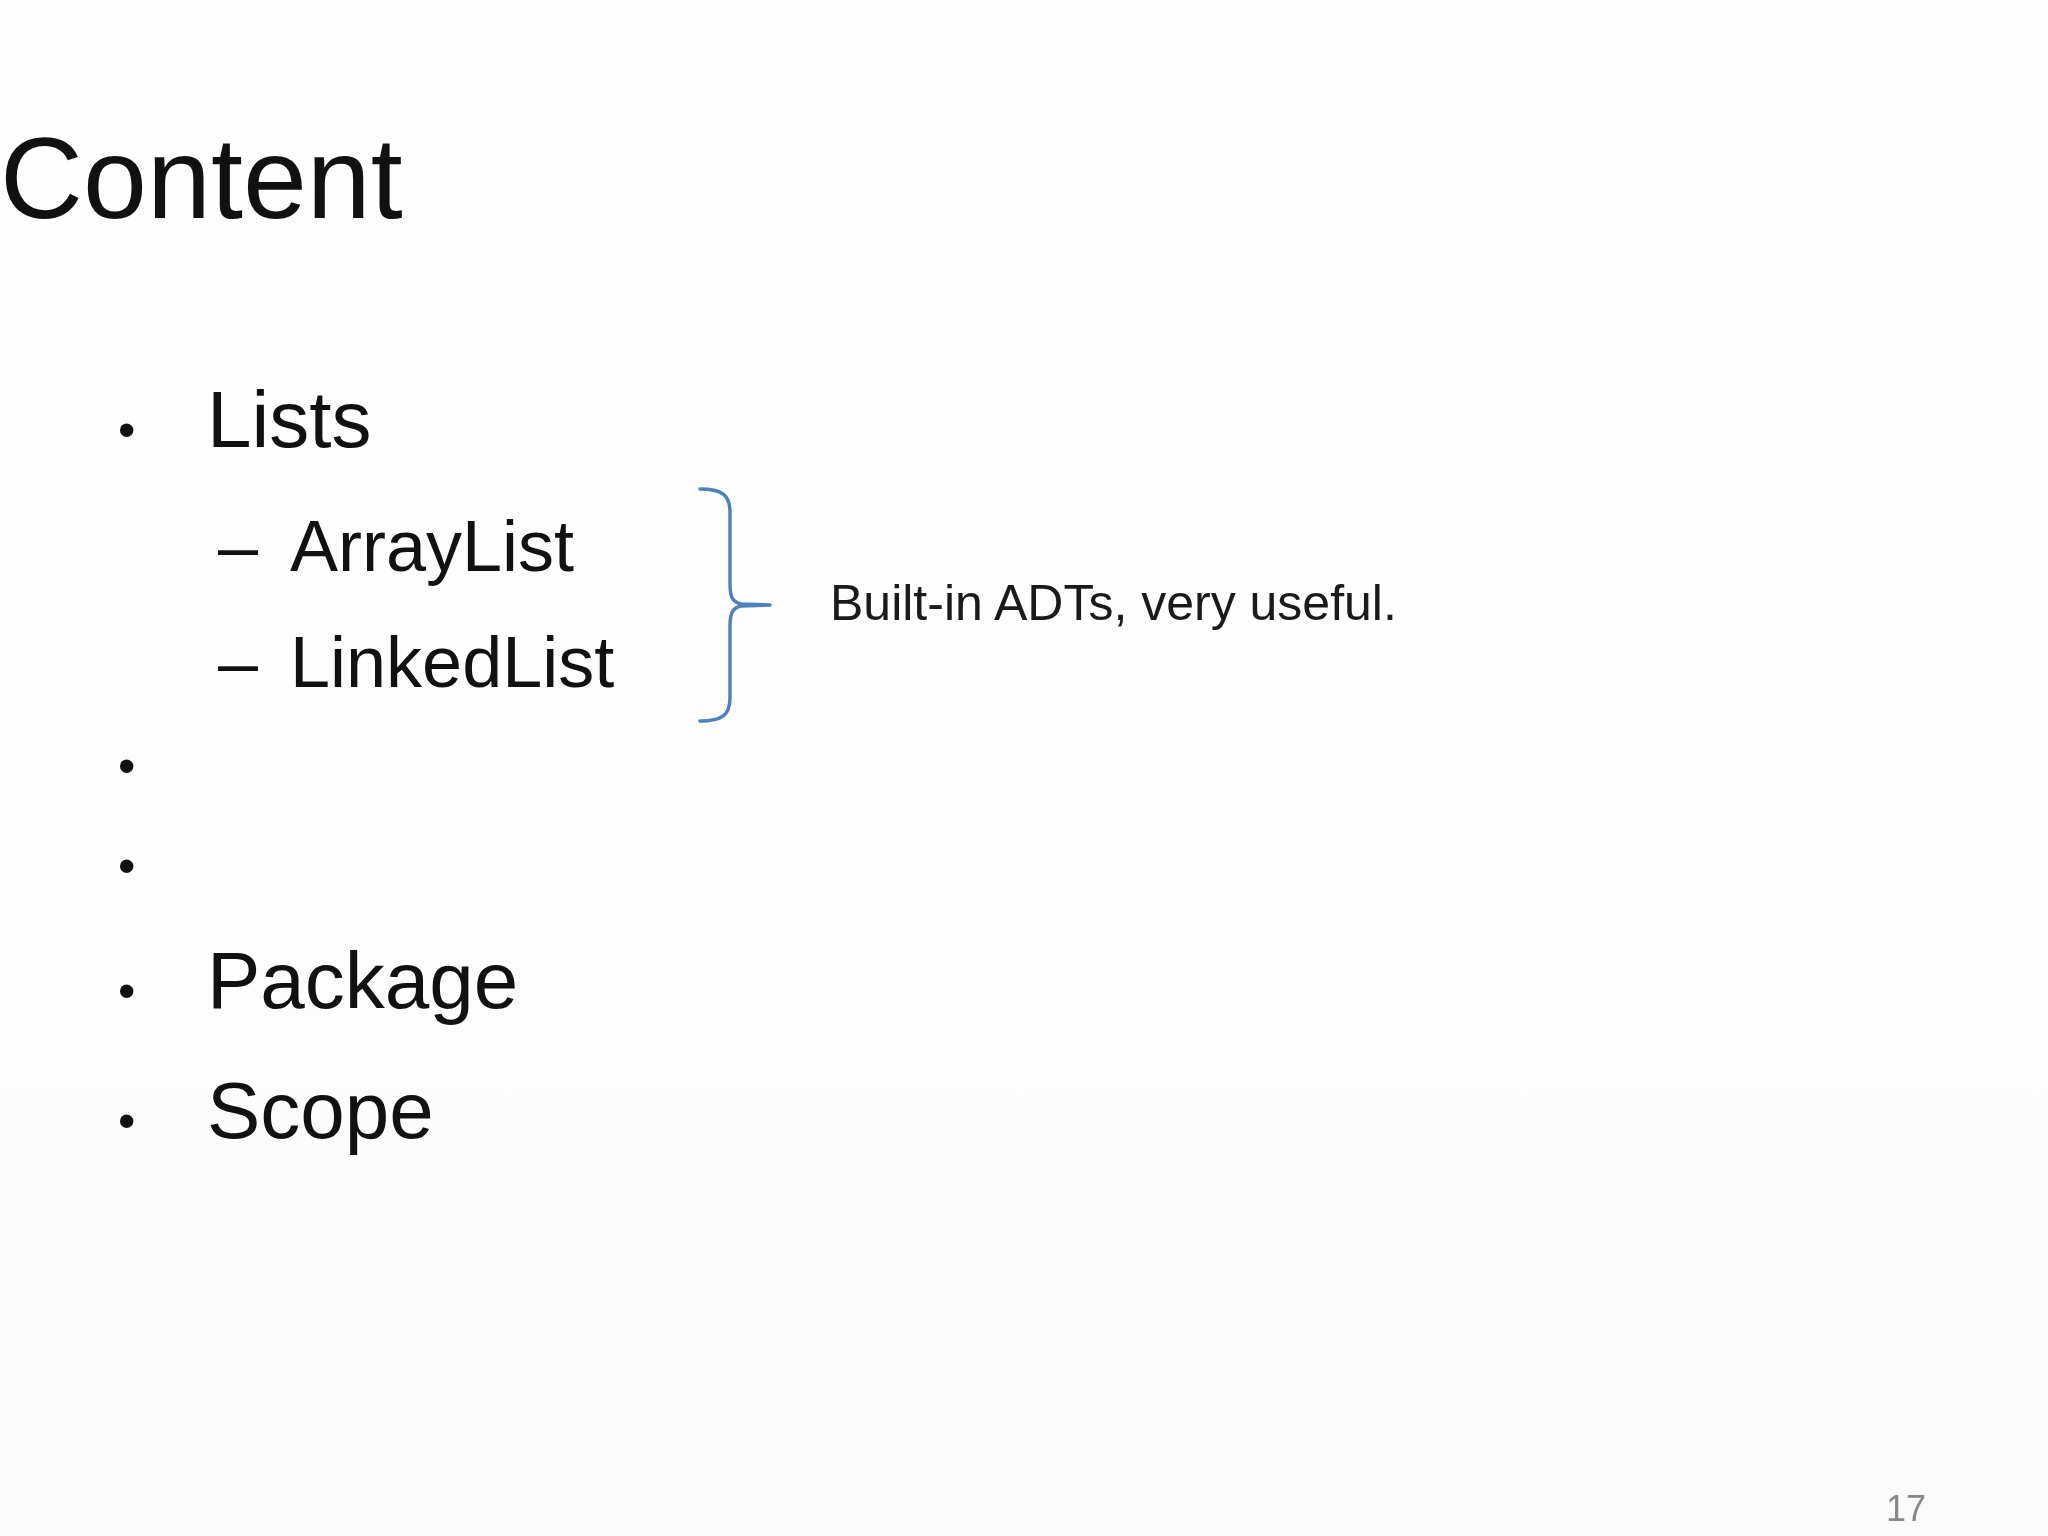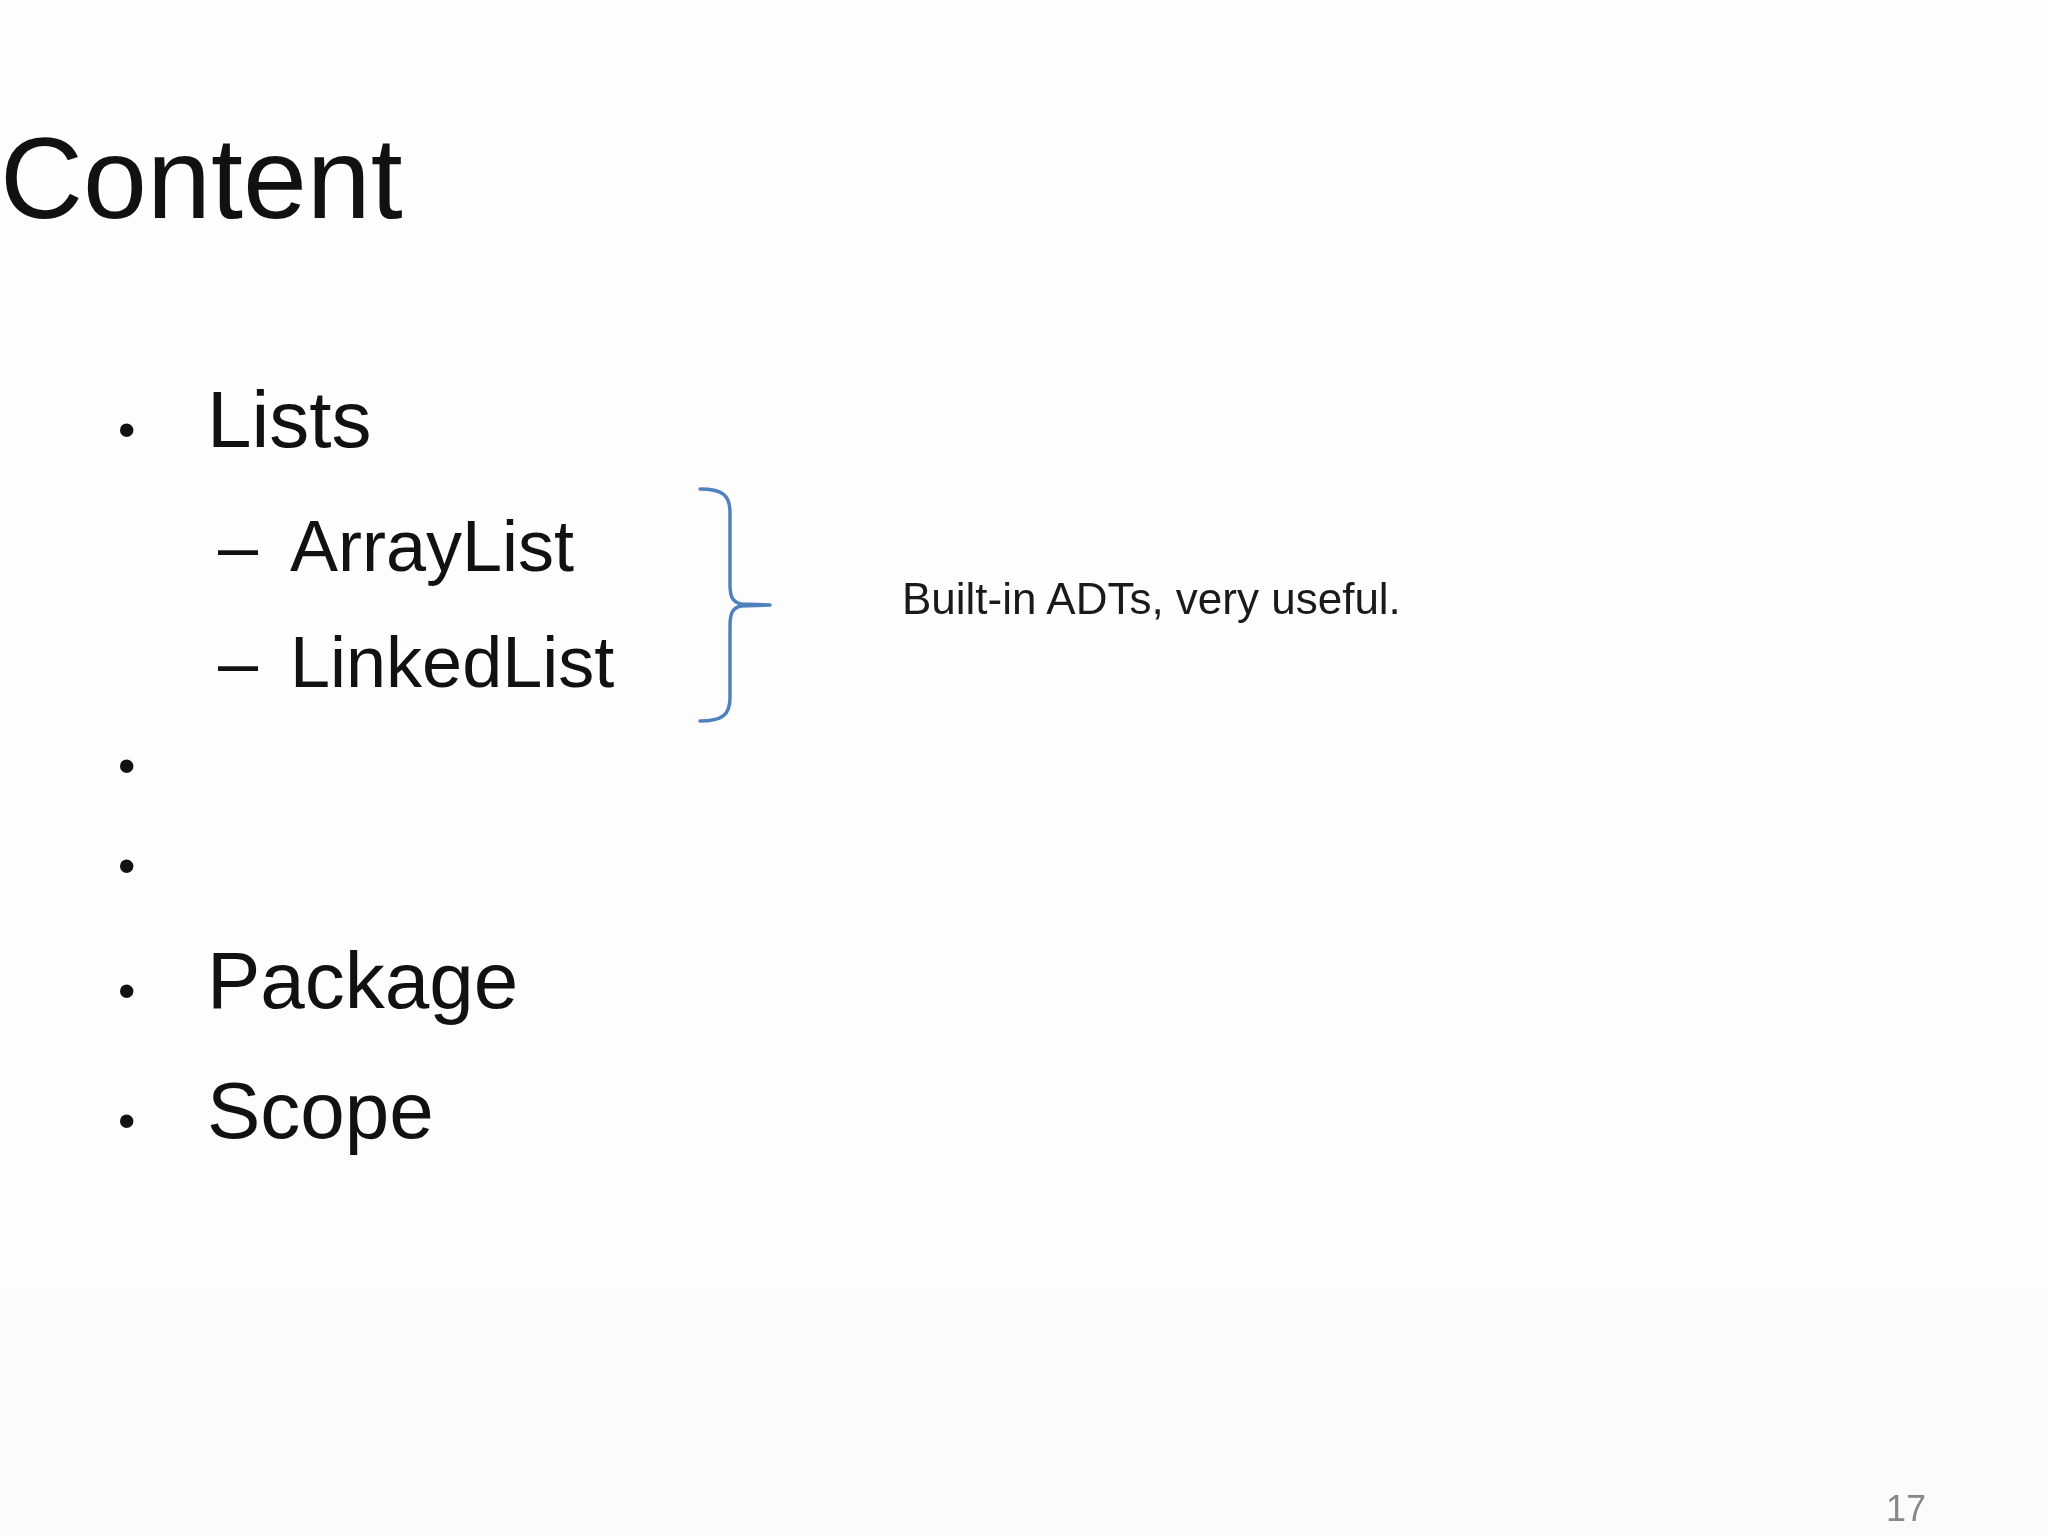--- a/index.html
+++ b/index.html
@@ -63,23 +63,23 @@
   }
   .brace-svg {
     position: absolute;
     left: 696px;
     top: 486px;
     width: 78px;
     height: 238px;
   }
   .annotation {
     position: absolute;
-    left: 902px;
+    left: 830px;
     top: 574px;
-    font-size: 44px;
+    font-size: 50px;
     color: #1a1a1a;
     white-space: nowrap;
   }
   .page-number {
     position: absolute;
     right: 122px;
     top: 1440px;
     font-size: 36px;
     color: #898989;
     margin-top: 48px;

